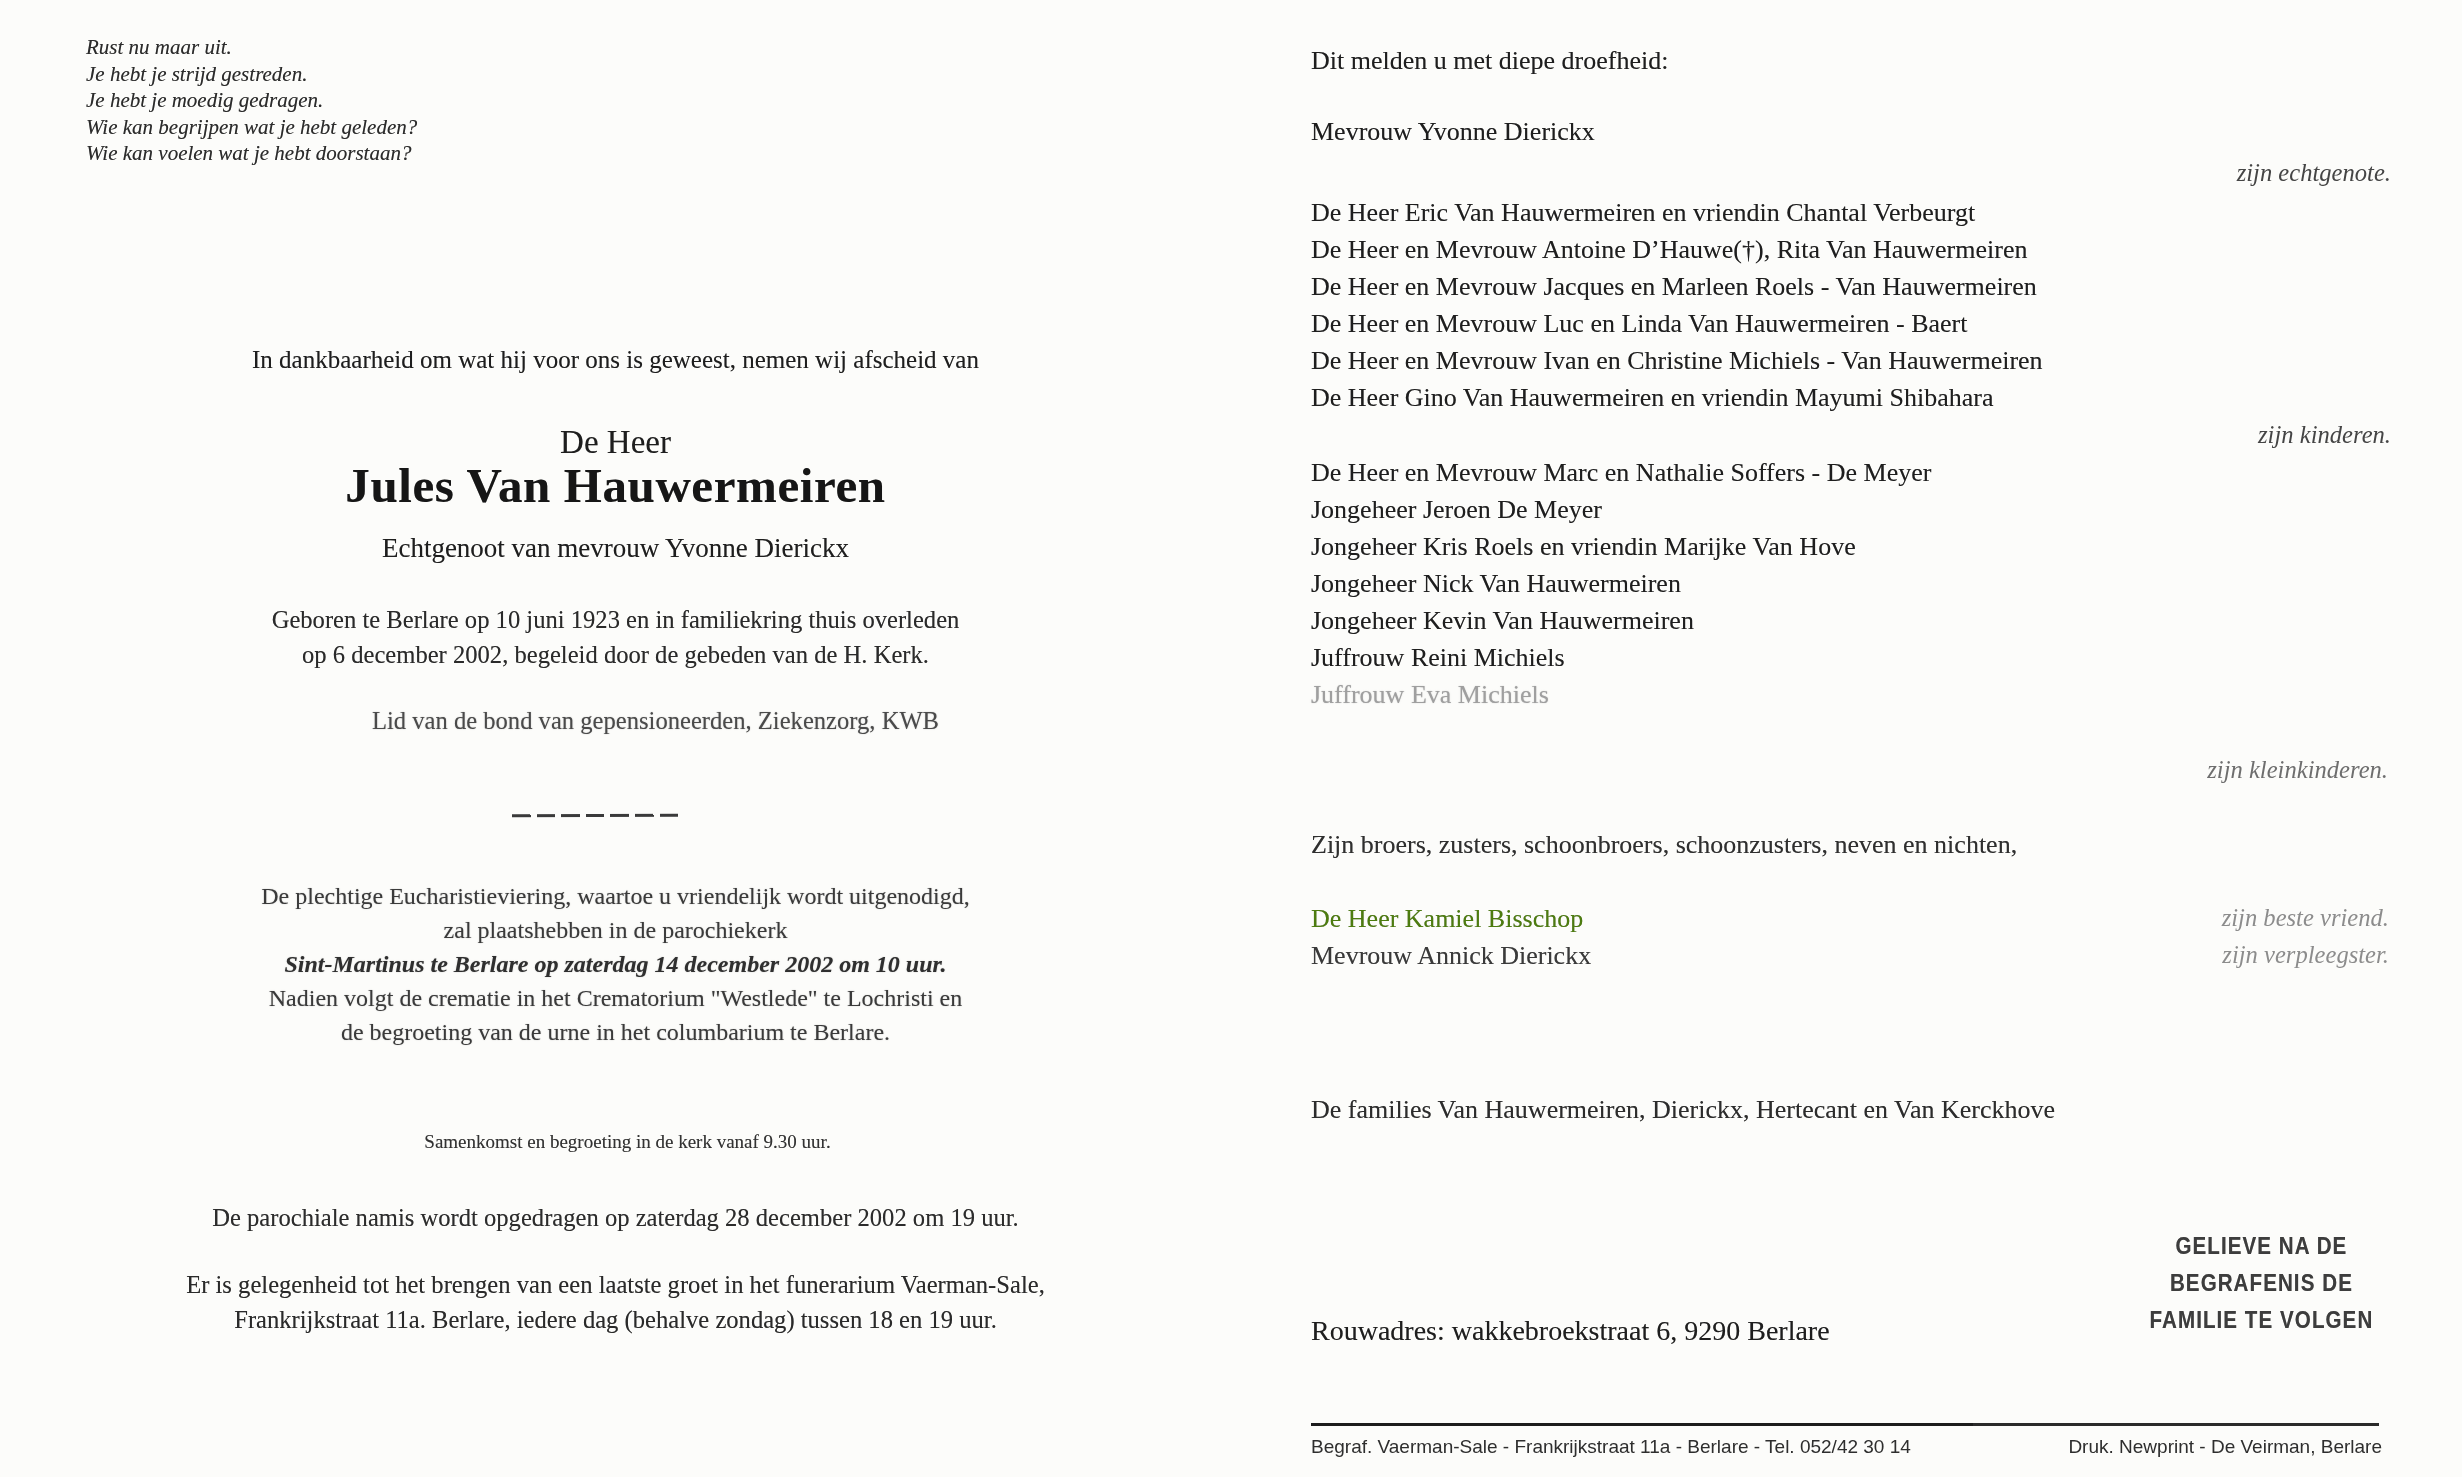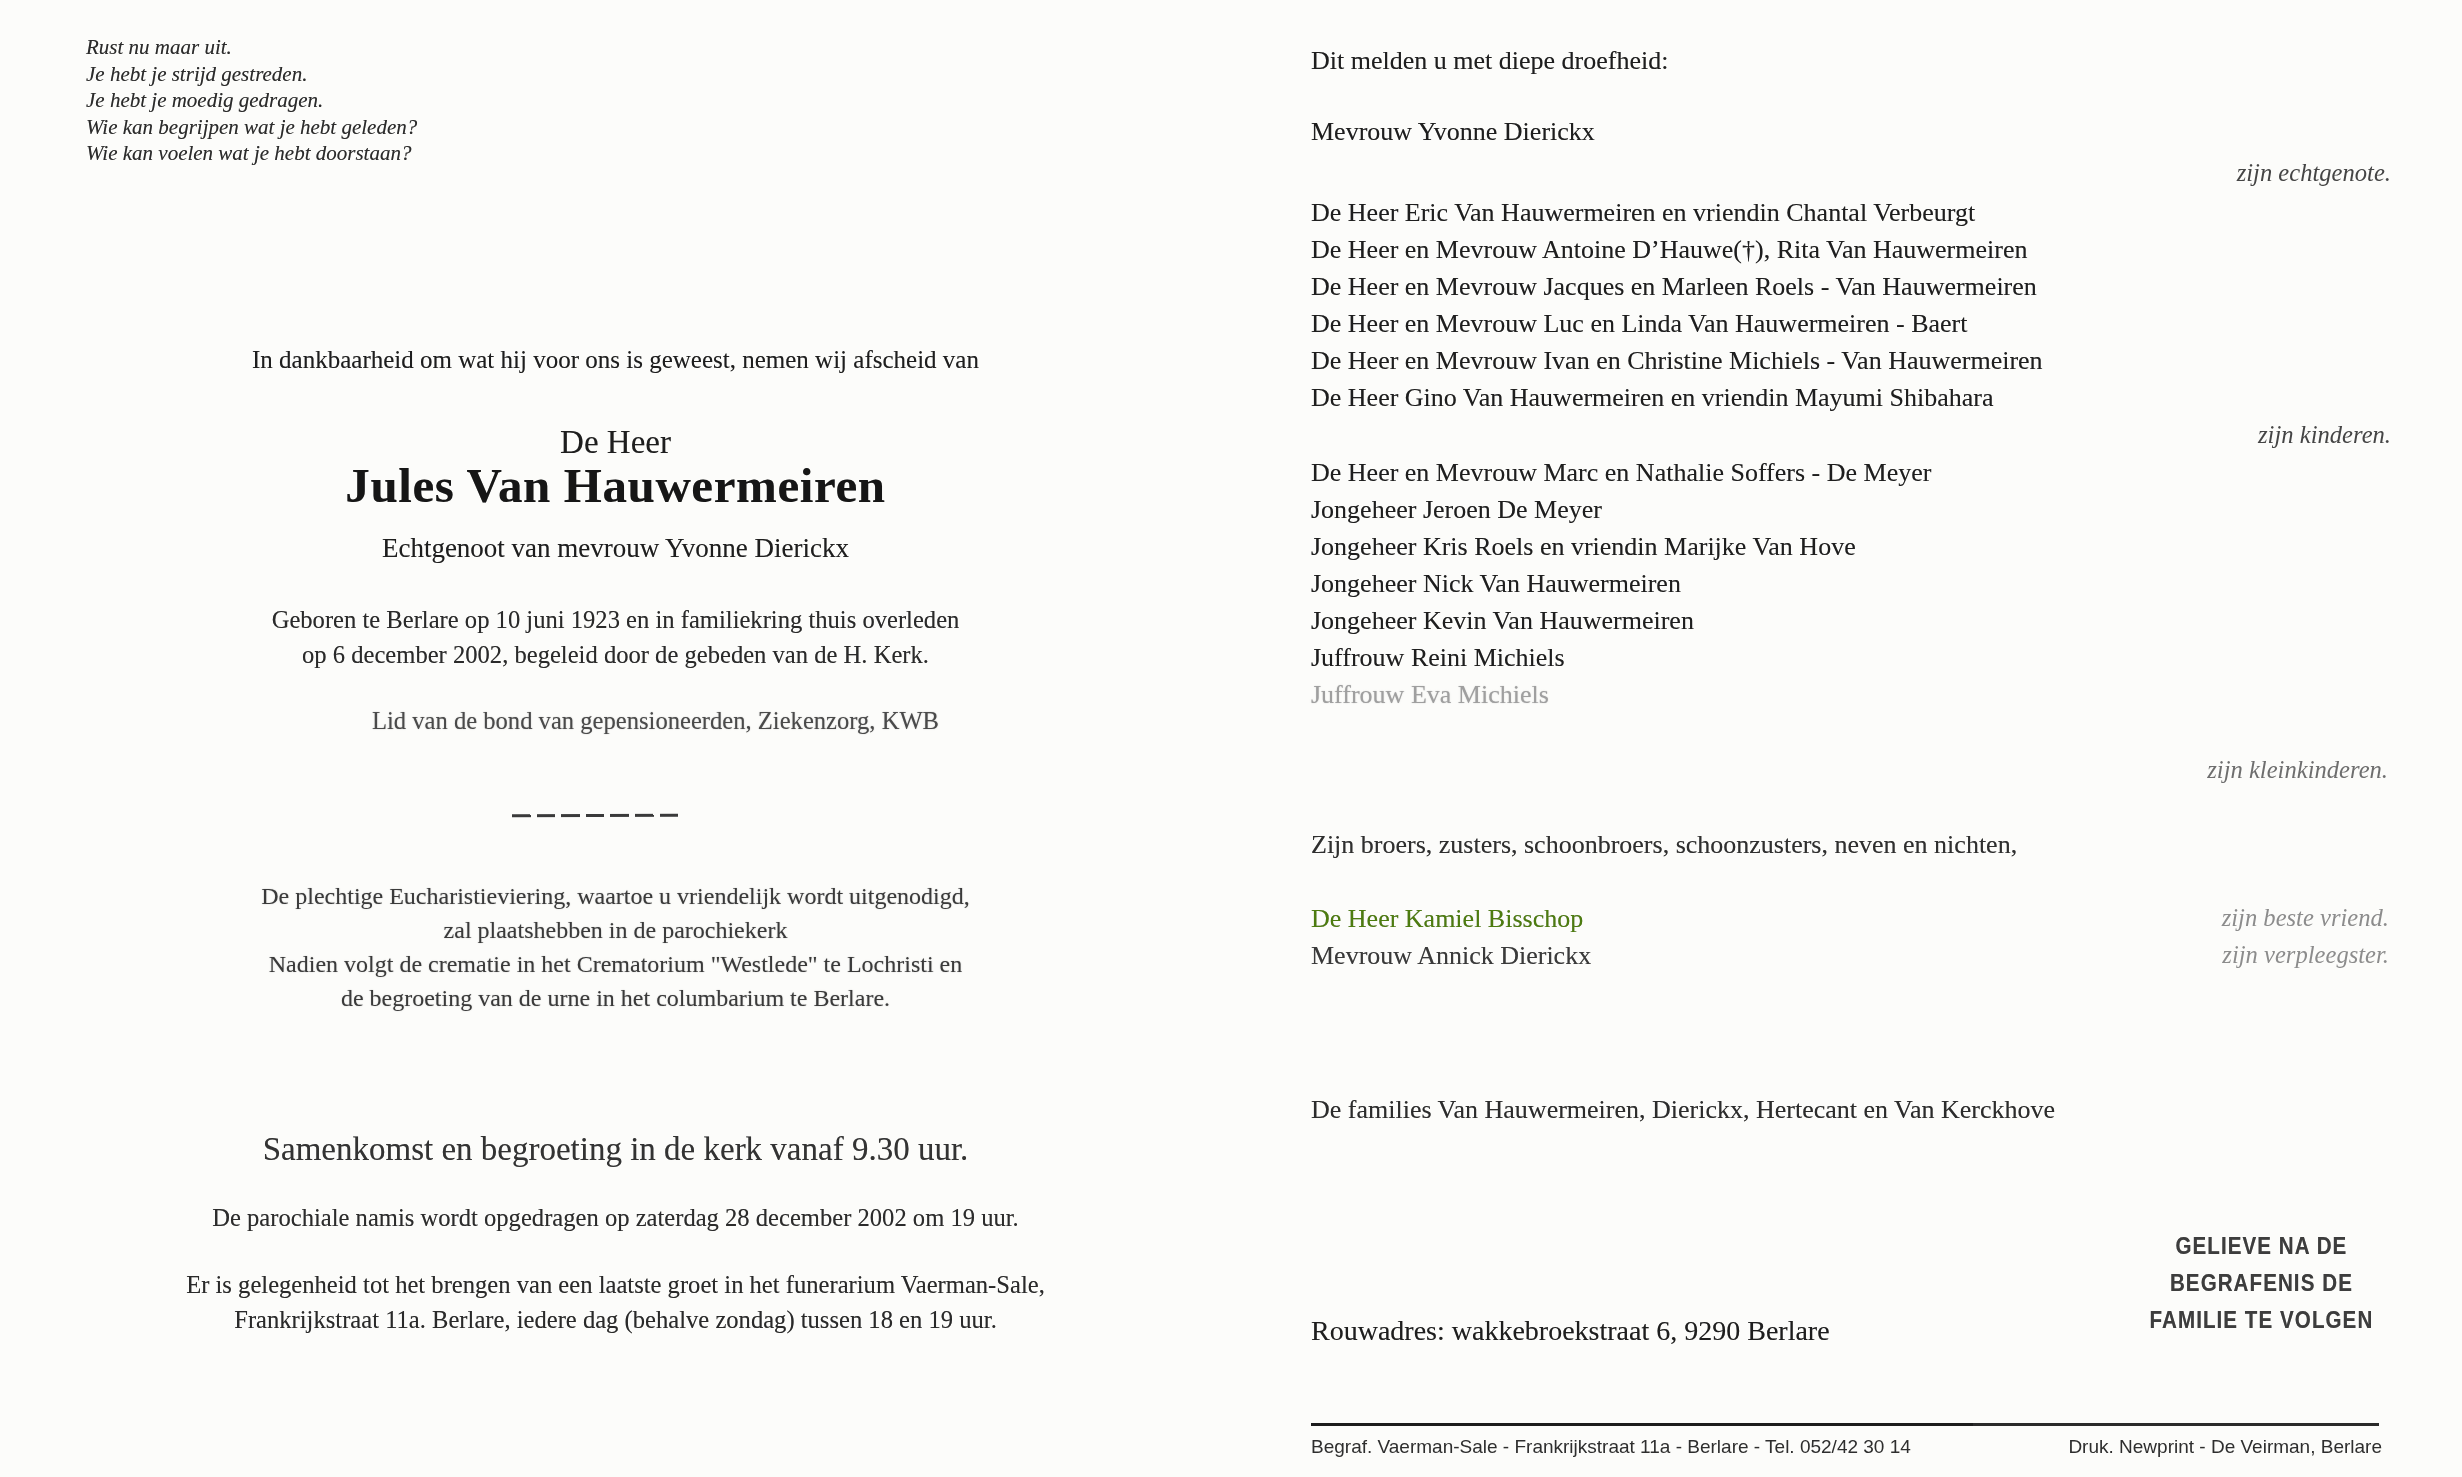--- a/index.html
+++ b/index.html
@@ -19,21 +19,21 @@
   .salutation{top:424px;font-size:33px;}
   .deceased-name{top:457px;font-size:49px;font-weight:bold;letter-spacing:0.6px;color:#161616;}
   .spouse-line{top:533px;font-size:27px;}
   .life-lines{top:602px;font-size:24.6px;line-height:35px;color:#2a2a2a;}
   .memberships{top:707px;font-size:24.6px;color:#4a4a4a;text-shadow:0 0 1.2px rgba(80,80,80,.45);filter:blur(0.2px);padding-left:40px;}
   .divider{left:512px;top:814px;width:167px;height:2.5px;
     background:repeating-linear-gradient(90deg,#3a3a3a 0 18.5px,rgba(0,0,0,0) 18.5px 24.6px);
     transform:rotate(-.15deg);}
   .service{top:879px;font-size:24px;line-height:34px;color:#3a3a3a;text-shadow:0 0 1.2px rgba(70,70,70,.4);filter:blur(0.2px);}
   .service .em{font-weight:bold;font-style:italic;color:#2f2f2f;}
-  .gathering{top:1131px;font-size:33px;color:#333;}
+  .gathering{top:1131px;font-size:19px;color:#333;padding-left:12px;}
   .mass-line{top:1204px;font-size:24.6px;color:#2c2c2c;}
   .visitation{top:1267px;font-size:24.6px;line-height:35px;color:#2a2a2a;}
   
   #page-right{position:absolute;left:1231px;top:0;width:1231px;height:1477px;}
   .rp{font-size:26px;line-height:37px;}
   .announcement{left:80px;top:42px;}
   .widow-name{left:80px;top:113px;}
   .role{font-style:italic;font-size:24.6px;line-height:36px;color:#454545;}
   .role-spouse{right:71px;top:155px;}
   .children-list{left:80px;top:194px;}
@@ -84,20 +84,21 @@
     <div>op 6 december 2002, begeleid door de gebeden van de H. Kerk.</div>
   </div>
 
   <div class="abs centered memberships">Lid van de bond van gepensioneerden, Ziekenzorg, KWB</div>
 
   <div class="abs divider"></div>
 
   <div class="abs centered service">
     <div>De plechtige Eucharistieviering, waartoe u vriendelijk wordt uitgenodigd,</div>
     <div>zal plaatshebben in de parochiekerk</div>
+    <div class="em">Sint-Martinus te Berlare op zaterdag 14 december 2002 om 10 uur.</div>
     <div>Nadien volgt de crematie in het Crematorium "Westlede" te Lochristi en</div>
     <div>de begroeting van de urne in het columbarium te Berlare.</div>
   </div>
 
   <div class="abs centered gathering ink">Samenkomst en begroeting in de kerk vanaf 9.30 uur.</div>
 
   <div class="abs centered mass-line ink">De parochiale namis wordt opgedragen op zaterdag 28 december 2002 om 19 uur.</div>
 
   <div class="abs centered visitation ink">
     <div>Er is gelegenheid tot het brengen van een laatste groet in het funerarium Vaerman-Sale,</div>

